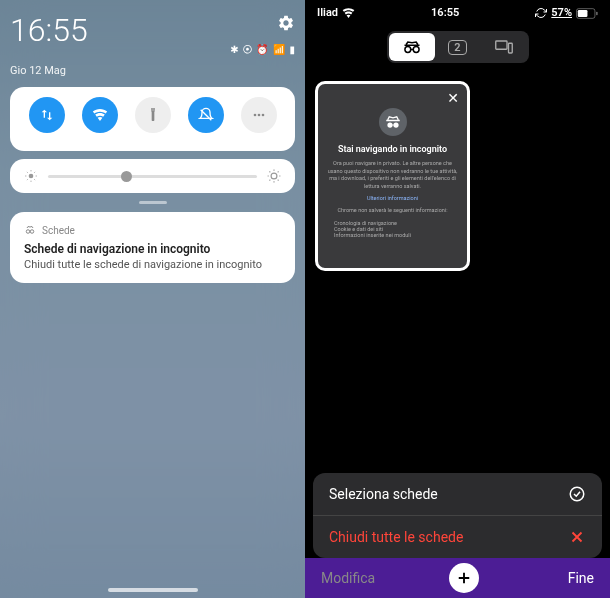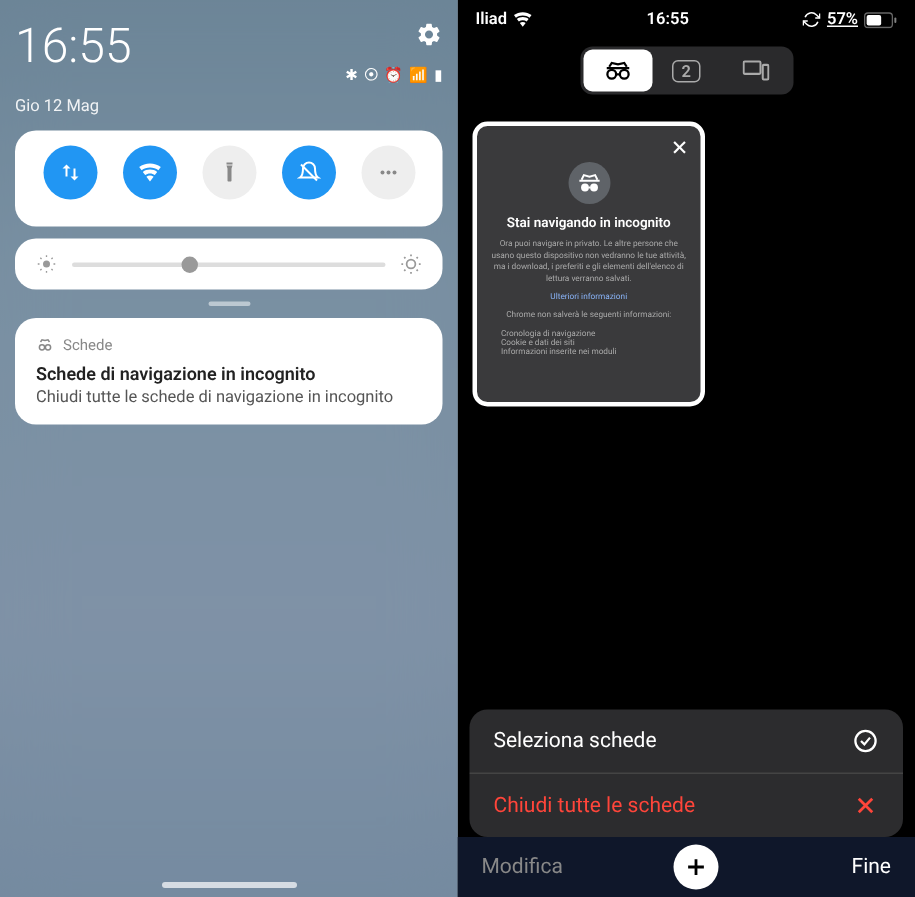--- a/index.html
+++ b/index.html
@@ -46,21 +46,21 @@
 .incognito-logo { width: 28px; height: 28px; background: #5f6368; border-radius: 50%; display: flex; align-items: center; justify-content: center; margin: 14px 0 8px; }
 .incognito-title { font-size: 9px; font-weight: 600; text-align: left; margin-bottom: 6px; }
 .incognito-text { font-size: 5.5px; color: #aaa; text-align: center; line-height: 1.4; margin-bottom: 4px; }
 .incognito-link { font-size: 5.5px; color: #8ab4f8; }
 .incognito-list { font-size: 5.5px; color: #aaa; text-align: left; align-self: flex-start; padding-left: 8px; margin-top: 2px; }
 .ios-menu { position: absolute; bottom: 40px; left: 8px; right: 8px; background: #2c2c2e; border-radius: 12px; overflow: hidden; }
 .menu-item { display: flex; justify-content: space-between; align-items: center; padding: 12px 16px; font-size: 14px; border-bottom: 0.5px solid #444; gap: 36px; }
 .menu-item:last-child { border-bottom: none; }
 .menu-item.danger { color: #ff453a; }
 .menu-icon { width: 18px; height: 18px; }
-.ios-toolbar { position: absolute; bottom: 0; left: 0; right: 0; height: 40px; background: #0f172a; display: flex; justify-content: space-between; align-items: center; padding: 0 16px; }
+.ios-toolbar { position: absolute; bottom: 0; left: 0; right: 0; height: 40px; background: #4c1d95; display: flex; justify-content: space-between; align-items: center; padding: 0 16px; }
 .toolbar-text { font-size: 14px; color: #888; }
 .toolbar-text.enabled { color: #fff; padding-left: 15px; }
 .plus-btn { width: 30px; height: 30px; border-radius: 50%; background: #fff; color: #000; display: flex; align-items: center; justify-content: center; font-size: 20px; font-weight: 300; }
 </style>
 </head>
 <body>
 
 <div class="phone android">
   <div class="android-content">
     <div class="android-status">

